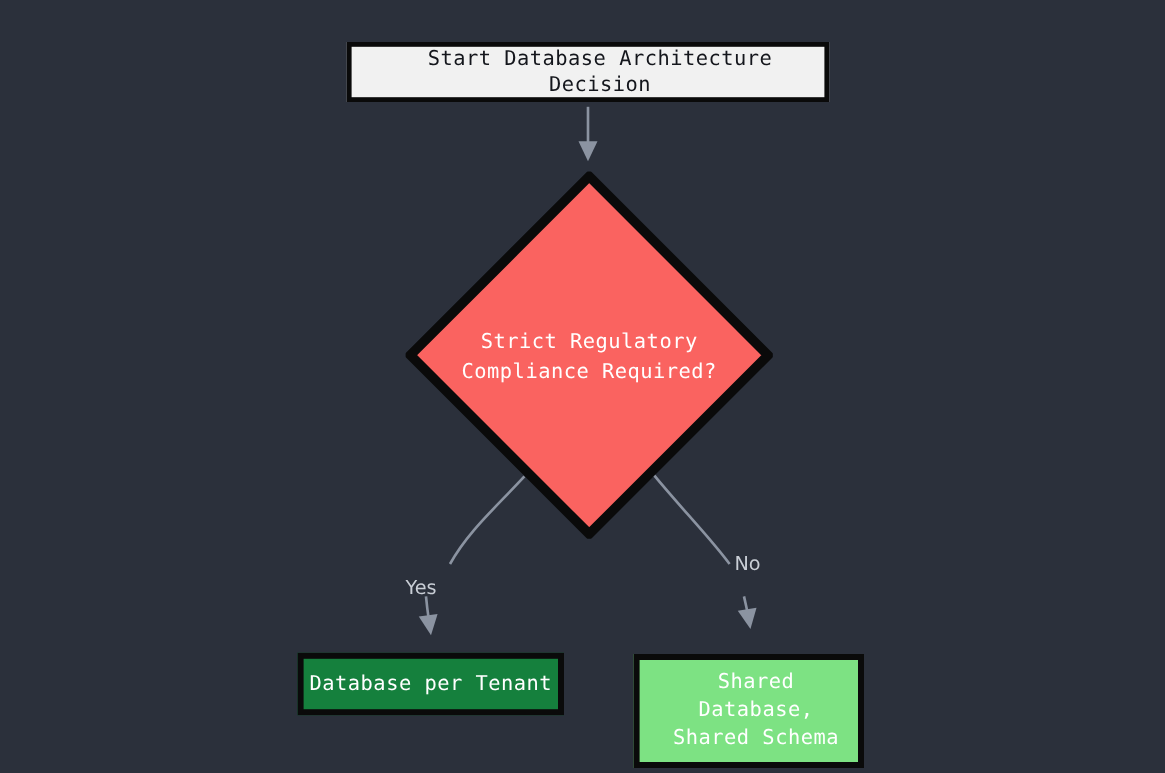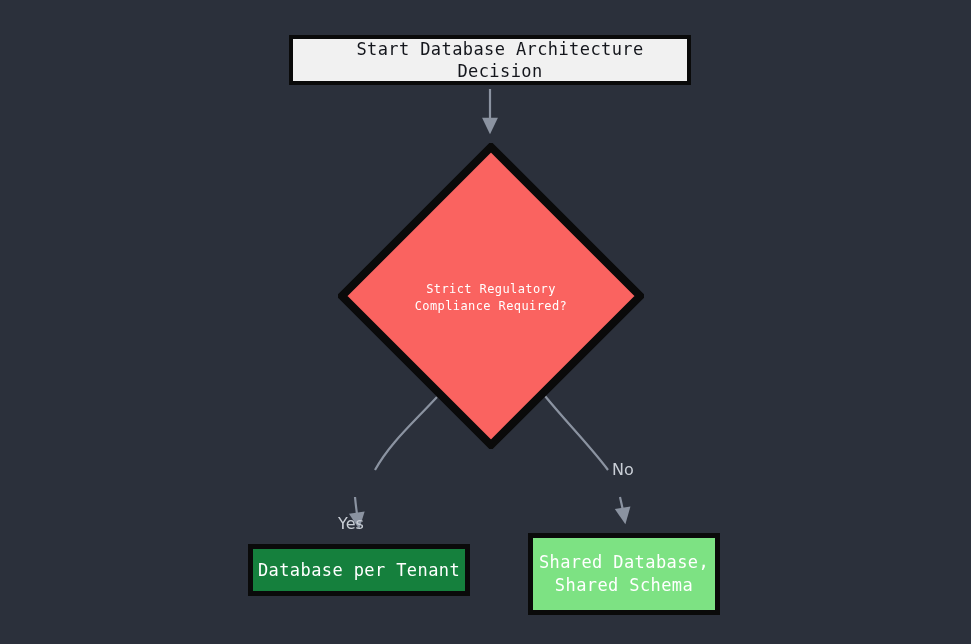--- a/index.html
+++ b/index.html
@@ -64,21 +64,21 @@
     position: absolute;
     left: 0;
     top: 0;
     width: 100%;
     height: 100%;
   }
   #node-decision .diamond-label {
     position: relative;
     z-index: 2;
     color: #ffffff;
-    font-size: 12px;
+    font-size: 17px;
     letter-spacing: 0.4px;
     line-height: 1.45;
     text-align: center;
     width: 100%;
     transform: translateY(2px);
   }
 
   
   #node-outcome-tenant {
     left: 248px;
@@ -88,40 +88,41 @@
     background: #15803d;
     border: 5px solid #0a0a0a;
     color: #ffffff;
     font-size: 17px;
     letter-spacing: 0.4px;
   }
 
   
   #node-outcome-shared {
     left: 528px;
-    top: 533px;
+    top: 545px;
     width: 192px;
-    height: 82px;
+    height: 95px;
     background: #7de283;
     border: 5px solid #0a0a0a;
     color: #ffffff;
     font-size: 17px;
     letter-spacing: 0.4px;
     line-height: 1.38;
+    padding-left: 12px;
   }
 
   
   .edge-label {
     position: absolute;
     color: #c9ced6;
     font-family: "DejaVu Sans", "Liberation Sans", sans-serif;
     font-size: 16px;
     white-space: nowrap;
   }
-  #edge-label-yes { left: 338px; top: 480px; margin-top: 34px; }
+  #edge-label-yes { left: 338px; top: 480px; }
   #edge-label-no  { left: 612px; top: 460px; }
 </style>
 </head>
 <body>
 
 <div id="canvas">
 
   <svg id="edges" viewBox="0 0 971 644" width="971" height="644" xmlns="http://www.w3.org/2000/svg">
     <defs>
       <marker id="arrowhead" markerWidth="9" markerHeight="9" refX="4.2" refY="4.2" orient="auto" markerUnits="strokeWidth">

